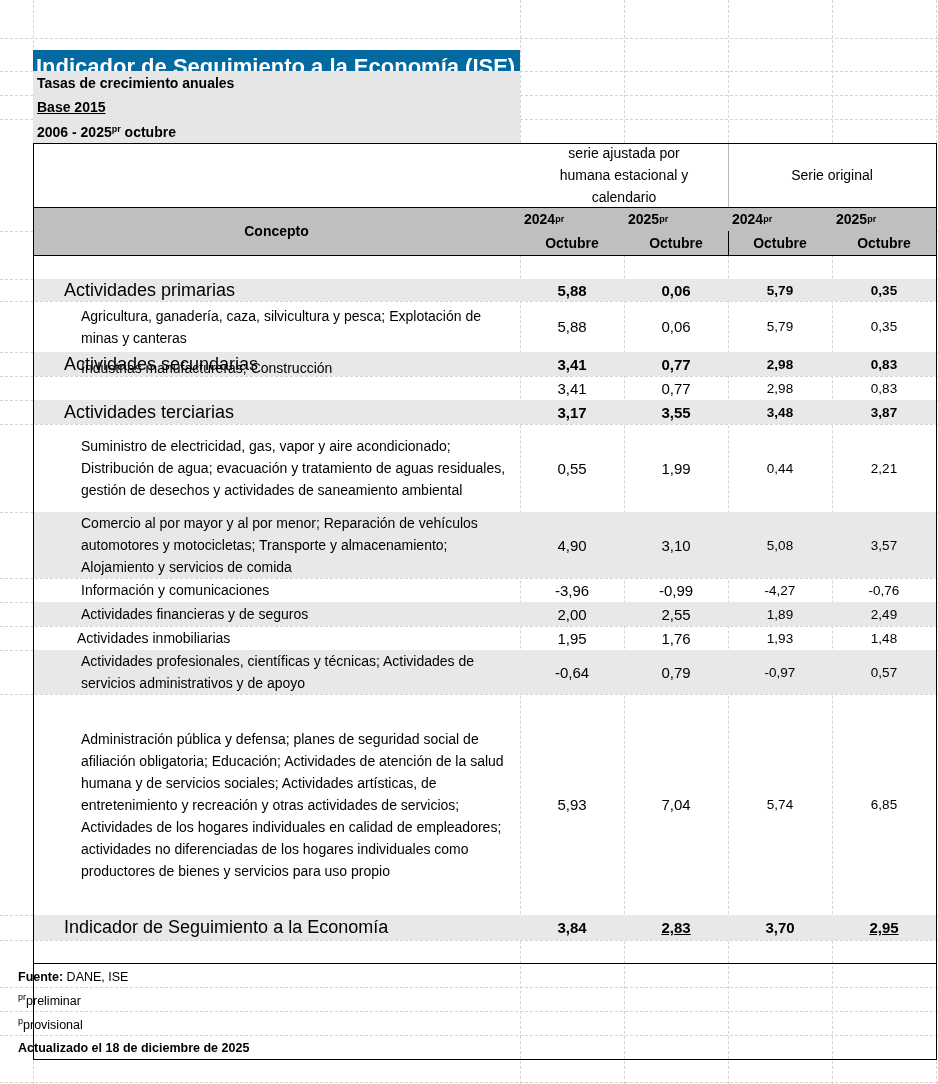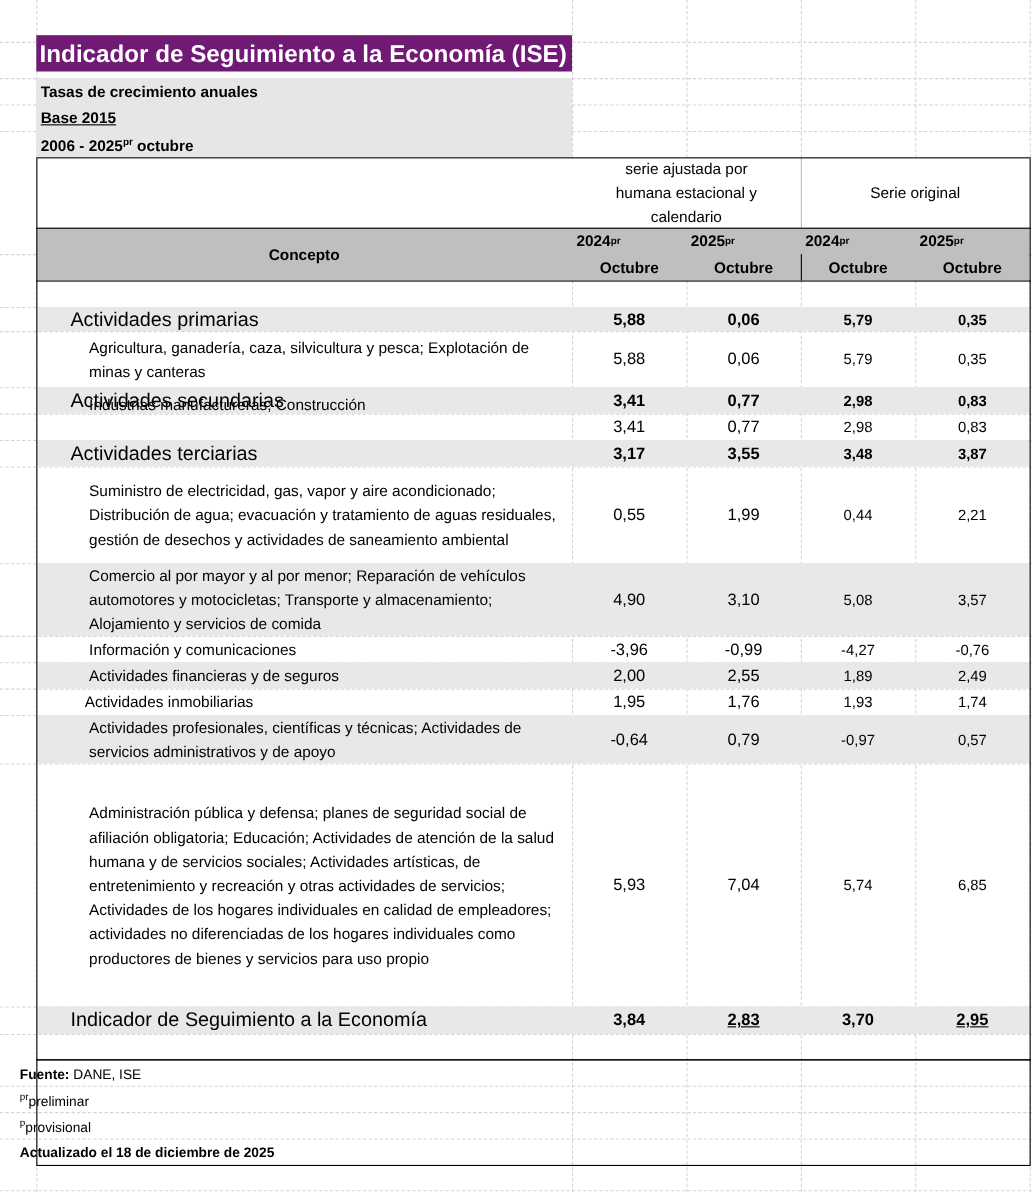--- a/index.html
+++ b/index.html
@@ -2,21 +2,21 @@
 <html><head>
 <meta charset="utf-8">
 <style>
   html, body { margin: 0; padding: 0; background: #ffffff; }
   body { width: 938px; height: 1084px; position: relative; overflow: hidden;
          font-family: "Liberation Sans", "DejaVu Sans", sans-serif; color: #000; }
   .vline { position: absolute; top: 0; width: 0; height: 1084px; border-left: 1px dashed #d4d4d4; }
   .hline { position: absolute; left: 0; width: 938px; height: 0; border-top: 1px dashed #d4d4d4; }
   .abs { position: absolute; }
   .title {
-    left: 33px; top: 32px; width: 487px; height: 33px; background: #701a75;
+    left: 33px; top: 50px; width: 487px; height: 33px; background: #0369a1;
     color: #fff; font-weight: bold; font-size: 22px; line-height: 33px; padding-left: 3px;
     box-sizing: border-box; white-space: nowrap;
   }
   .subband { left: 33px; width: 487px; background: #e6e6e6; font-weight: bold; font-size: 14px;
     padding-left: 4px; box-sizing: border-box; }
   sup { font-size: 9px; line-height: 0; vertical-align: 5px; }
   .box { border: 1.5px solid #000; box-sizing: border-box; background: transparent; }
   .hdr-gray { left: 33px; top: 207px; width: 903px; height: 48px; background: #bfbfbf; }
   .cell { position: absolute; box-sizing: border-box; display: flex; align-items: center; }
   .num { justify-content: center; font-size: 15px; }
@@ -152,21 +152,21 @@
     <div class="cell label2" style="left: 33px; top: 602px; width: 487px; height: 24px;">Actividades financieras y de seguros</div>
     <div class="cell num" style="left: 520px; top: 602px; width: 104px; height: 24px;">2,00</div>
     <div class="cell num" style="left: 624px; top: 602px; width: 104px; height: 24px;">2,55</div>
     <div class="cell num orig" style="left: 728px; top: 602px; width: 104px; height: 24px;">1,89</div>
     <div class="cell num orig" style="left: 832px; top: 602px; width: 104px; height: 24px;">2,49</div>
     <div class="abs" style="left: 33px; top: 626px; width: 903px; height: 24px;"></div>
     <div class="cell label2" style="left: 33px; top: 626px; width: 487px; height: 24px; padding-left: 44px;">Actividades inmobiliarias</div>
     <div class="cell num" style="left: 520px; top: 626px; width: 104px; height: 24px;">1,95</div>
     <div class="cell num" style="left: 624px; top: 626px; width: 104px; height: 24px;">1,76</div>
     <div class="cell num orig" style="left: 728px; top: 626px; width: 104px; height: 24px;">1,93</div>
-    <div class="cell num orig" style="left: 832px; top: 626px; width: 104px; height: 24px;">1,74</div>
+    <div class="cell num orig" style="left: 832px; top: 626px; width: 104px; height: 24px;">1,48</div>
     <div class="abs band" style="left: 33px; top: 650px; width: 903px; height: 44px;"></div>
     <div class="cell label2" style="left: 33px; top: 650px; width: 487px; height: 44px;">Actividades profesionales, científicas y técnicas; Actividades de servicios administrativos y de apoyo</div>
     <div class="cell num" style="left: 520px; top: 650px; width: 104px; height: 44px;">-0,64</div>
     <div class="cell num" style="left: 624px; top: 650px; width: 104px; height: 44px;">0,79</div>
     <div class="cell num orig" style="left: 728px; top: 650px; width: 104px; height: 44px;">-0,97</div>
     <div class="cell num orig" style="left: 832px; top: 650px; width: 104px; height: 44px;">0,57</div>
     <div class="abs" style="left: 33px; top: 694px; width: 903px; height: 221px;"></div>
     <div class="cell label2" style="left: 33px; top: 694px; width: 487px; height: 221px;">Administración pública y defensa; planes de seguridad social de afiliación obligatoria; Educación; Actividades de atención de la salud humana y de servicios sociales; Actividades artísticas, de entretenimiento y recreación y otras actividades de servicios; Actividades de los hogares individuales en calidad de empleadores; actividades no diferenciadas de los hogares individuales como productores de bienes y servicios para uso propio</div>
     <div class="cell num" style="left: 520px; top: 694px; width: 104px; height: 221px;">5,93</div>
     <div class="cell num" style="left: 624px; top: 694px; width: 104px; height: 221px;">7,04</div>

